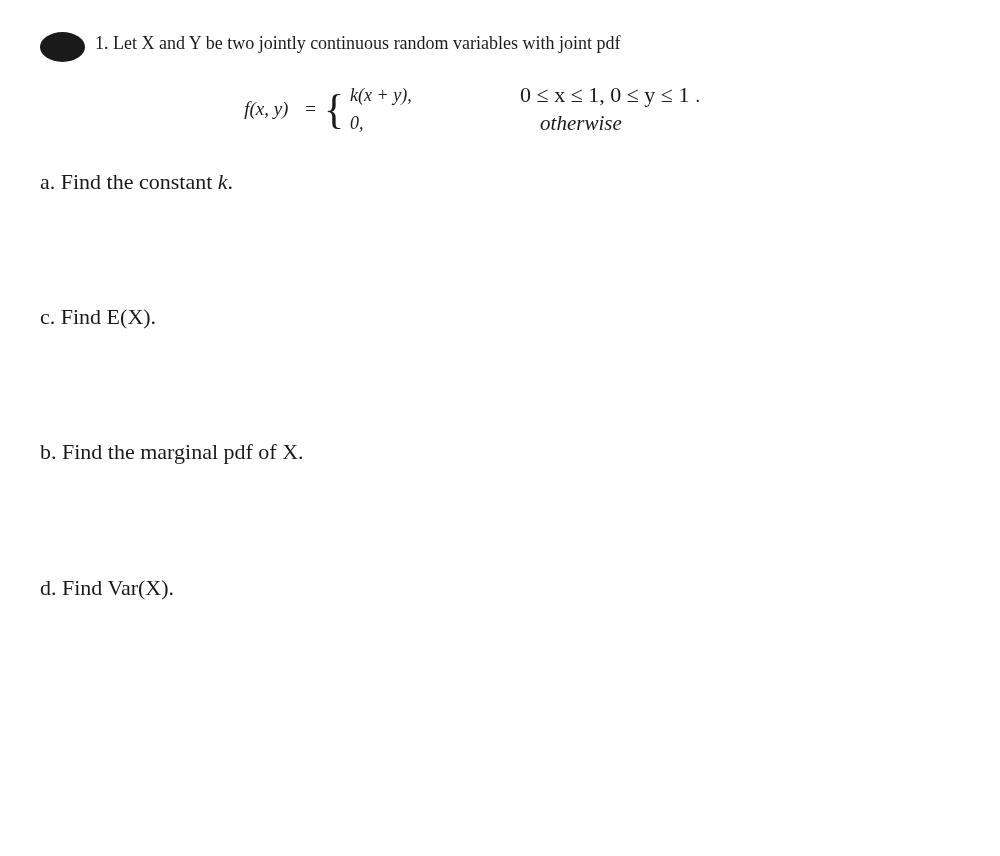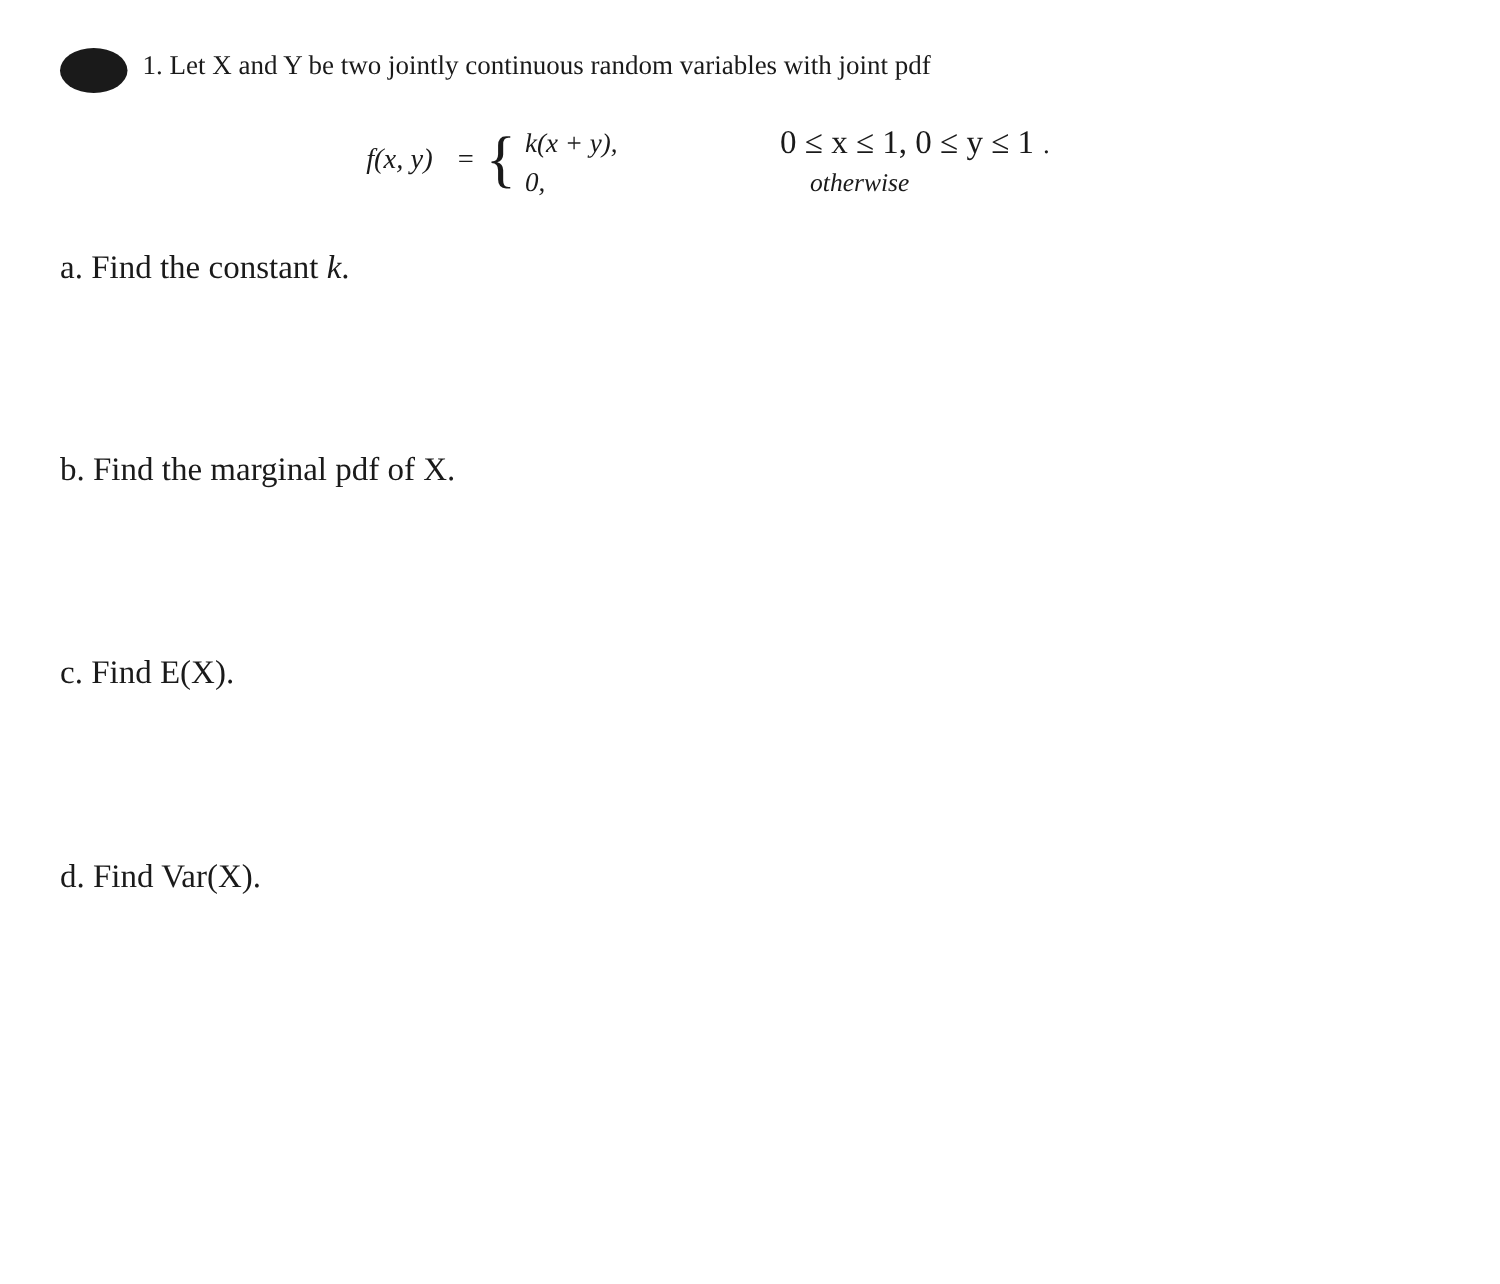--- a/index.html
+++ b/index.html
@@ -113,21 +113,21 @@
       display: flex;
       flex-direction: column;
       gap: 3px;
     }
 
     .condition-top {
       font-size: 22px;
     }
 
     .condition-bottom {
-      font-size: 17px;
+      font-size: 21px;
       font-style: italic;
       text-align: center;
       padding-left: 20px;
     }
   </style>
 </head>
 <body>
 
 <div class="page">
 
@@ -161,25 +161,25 @@
         <span class="period">.</span>
       </div>
     </div>
   </div>
 
   <div class="sub-question">
     <span>a. Find the constant <i>k</i>.</span>
   </div>
 
   <div class="sub-question" style="margin-top: 100px;">
-    <span>b. Find the marginal pdf of X.</span>
+    <span>c. Find E(X).</span>
   </div>
 
   <div class="sub-question" style="margin-top: 100px;">
-    <span>c. Find E(X).</span>
+    <span>b. Find the marginal pdf of X.</span>
   </div>
 
   <div class="sub-question" style="margin-top: 100px;">
     <span>d. Find Var(X).</span>
   </div>
 
 
 </div>
 
 </body></html>

